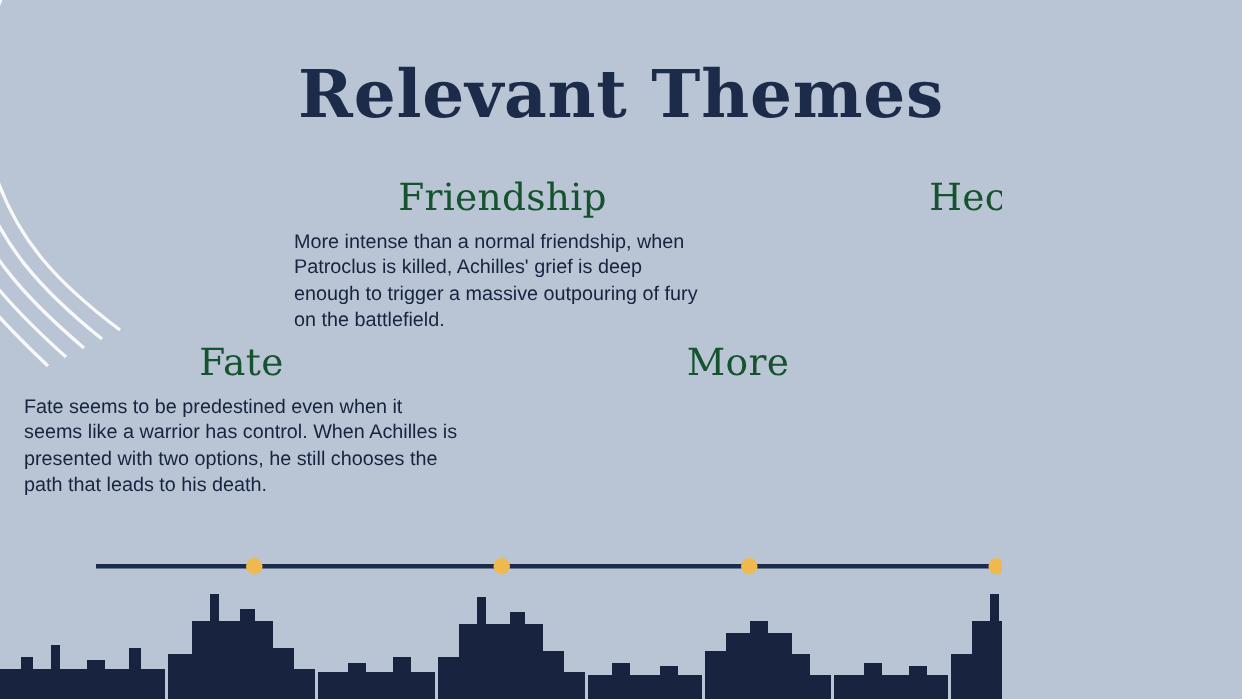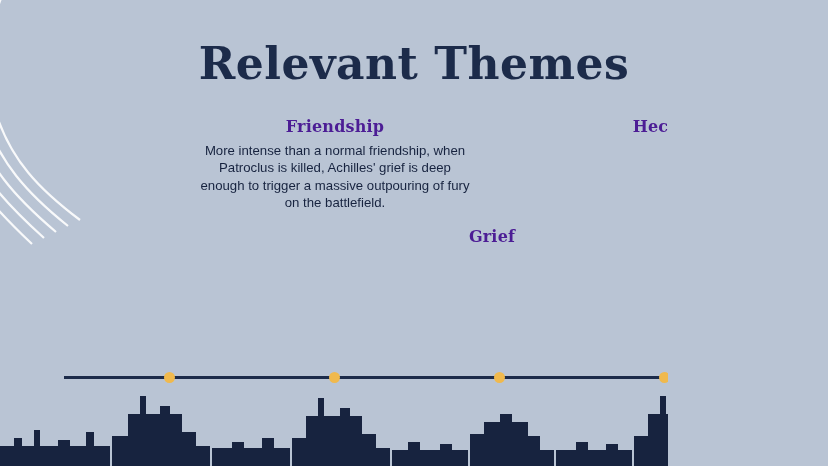--- a/index.html
+++ b/index.html
@@ -63,31 +63,30 @@
     color: #1c2b4a;
   }
 
   .theme {
     position: absolute;
     color: #1c2b4a;
   }
   .theme h2 {
     margin: 0 0 6px 0;
     font-family: "DejaVu Serif", serif;
-    font-weight: bold;
-    font-size: 16px;
-    color: #4c1d95;
+    font-weight: normal;
+    font-size: 25px;
+    color: #14532d;
     text-align: center;
     letter-spacing: 0.2px;
   }
   .theme p {
     margin: 0;
     font-size: 13.2px;
     line-height: 1.32;
-    text-align: center;
     color: #17233f;
   }
 
   
   .theme-friendship { left: 196px; top: 117px; width: 278px; }
   .theme-revenge    { left: 514px; top: 117px; width: 300px; }
   .theme-fate       { left: 16px;  top: 227px; width: 290px; }
   .theme-grief      { left: 344px; top: 227px; width: 296px; }
 
   .theme-fate h2 { text-align: center; }
@@ -142,23 +141,27 @@
 
   <div class="theme theme-friendship">
     <h2>Friendship</h2>
     <p>More intense than a normal friendship, when Patroclus is killed, Achilles' grief is deep enough to trigger a massive outpouring of fury on the battlefield.</p>
   </div>
 
   <div class="theme theme-revenge">
     <h2>Hector</h2>
   </div>
 
+  <div class="theme theme-fate">
+    <h2>Fate</h2>
+    <p>Fate seems to be predestined even when it seems like a warrior has control. When Achilles is presented with two options, he still chooses the path that leads to his death.</p>
+  </div>
 
   <div class="theme theme-grief">
-    <h2>Grief</h2>
+    <h2>More</h2>
   </div>
 
   <div class="timeline">
     <span class="tl-dot" style="left:100px"></span>
     <span class="tl-dot" style="left:265px"></span>
     <span class="tl-dot" style="left:430px"></span>
     <span class="tl-dot" style="left:595px"></span>
   </div>
 
   <svg class="skyline" viewBox="0 0 828 80" preserveAspectRatio="none">

